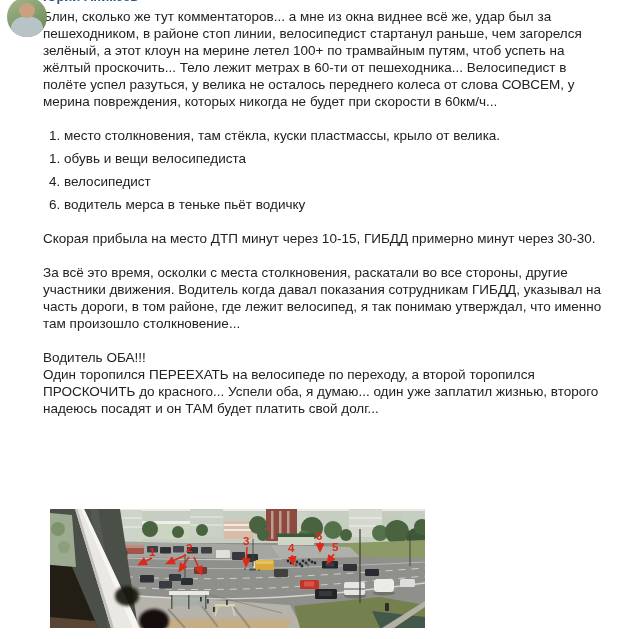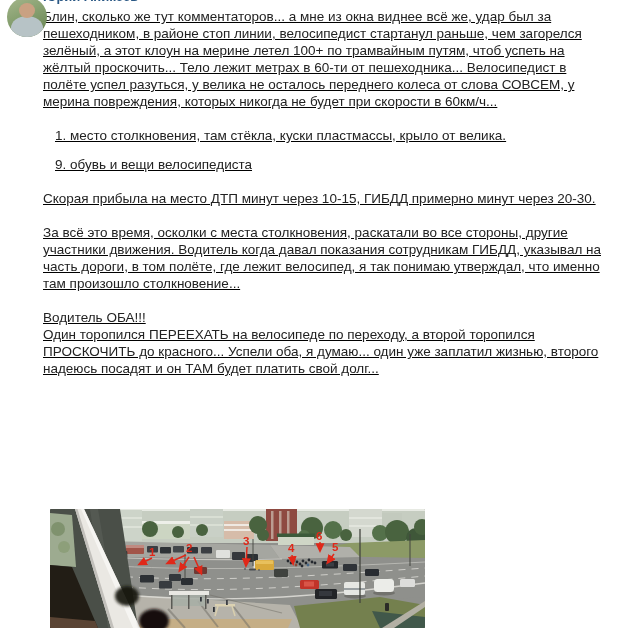--- a/index.html
+++ b/index.html
@@ -1,21 +1,21 @@
 <!DOCTYPE html>
 <html><head>
 <meta charset="utf-8">
 <style>
   html,body{margin:0;padding:0;}
   body{
     width:617px;height:639px;overflow:hidden;background:#ffffff;
     font-family:"Liberation Sans","DejaVu Sans",sans-serif;
     -webkit-font-smoothing:antialiased;
   }
-  .comment{position:relative;padding:8px 0 0 43px;text-decoration:underline;}
+  .comment{position:relative;padding:8px 0 0 43px;}
   .avatar{
     position:absolute;left:7px;top:-3px;width:40px;height:40px;border-radius:50%;
     overflow:hidden;background:linear-gradient(155deg,#a6b78d 0%,#87a070 45%,#64804f 100%);
   }
   .avatar .head{
     position:absolute;left:12px;top:6px;width:16px;height:15px;border-radius:50%;
     background:#c9a182;
   }
   .avatar .shoulders{
     position:absolute;left:4px;top:19px;width:32px;height:24px;border-radius:50% 50% 0 0;
@@ -24,21 +24,21 @@
   .author{
     position:absolute;top:-10px;left:43px;font-size:13px;font-weight:bold;
     color:#2a5885;text-decoration:none;line-height:14px;
   }
   .text-area{
     width:562px;height:501px;overflow:hidden;
     font-size:13.5px;line-height:17px;color:#222;
   }
   .text-area p{margin:0 0 17px 0;}
   .clist{margin:0 0 17px 0;}
-  .clist div{margin:12px;}
+  .clist div{margin:6px;}
   .photo-wrap{
     margin-left:7px;width:375px;height:119px;overflow:hidden;border-radius:1px;
     position:relative;background:#8f908c;cursor:pointer;
   }
   .photo-wrap svg{display:block;}
   .ann-label{font-weight:bold;font-size:11.5px;}
 </style>
 </head>
 <body>
 
@@ -46,24 +46,26 @@
   <div class="avatar">
     <div class="shoulders"></div>
     <div class="head"></div>
   </div>
   <a class="author" href="#">Юрий Аникеев</a>
 
   <div class="text-area">
     <p>Блин, сколько же тут комментаторов... а мне из окна виднее всё же, удар был за пешеходником, в районе стоп линии, велосипедист стартанул раньше, чем загорелся зелёный, а этот клоун на мерине летел 100+ по трамвайным путям, чтоб успеть на жёлтый проскочить... Тело лежит метрах в 60-ти от пешеходника... Велосипедист в полёте успел разуться, у велика не осталось переднего колеса от слова СОВСЕМ, у мерина повреждения, которых никогда не будет при скорости в 60км/ч...</p>
     <div class="clist">
       <div>1. место столкновения, там стёкла, куски пластмассы, крыло от велика.</div>
-      <div>9. обувь и вещи велосипедиста</div>
+      <div>1. обувь и вещи велосипедиста</div>
+      <div>4. велосипедист</div>
+      <div>6. водитель мерса в теньке пьёт водичку</div>
     </div>
-    <p>Скорая прибыла на место ДТП минут через 10-15, ГИБДД примерно минут через 20-30.</p>
-    <p>За всё это время, осколки с места столкновения, раскатали во все стороны, другие участники движения. Водитель когда давал показания сотрудникам ГИБДД, указывал на часть дороги, в том полёте, где лежит велосипед, я так понимаю утверждал, что именно там произошло столкновение...</p>
+    <p>Скорая прибыла на место ДТП минут через 10-15, ГИБДД примерно минут через 30-30.</p>
+    <p>За всё это время, осколки с места столкновения, раскатали во все стороны, другие участники движения. Водитель когда давал показания сотрудникам ГИБДД, указывал на часть дороги, в том районе, где лежит велосипед, я так понимаю утверждал, что именно там произошло столкновение...</p>
     <p><span>Водитель ОБА!!!</span><br>
     <span>Один торопился ПЕРЕЕХАТЬ на велосипеде по переходу, а второй торопился ПРОСКОЧИТЬ до красного... Успели оба, я думаю... один уже заплатил жизнью, второго надеюсь посадят и он ТАМ будет платить свой долг...</span></p>
   </div>
 
   <div class="photo-wrap">
     <svg viewBox="0 0 375 119" width="375" height="119" xmlns="http://www.w3.org/2000/svg">
       <defs>
         <marker id="ah" markerWidth="7" markerHeight="7" refX="4.5" refY="3" orient="auto">
           <path d="M0,0 L6.5,3 L0,6 z" fill="#e02819"></path>
         </marker>

